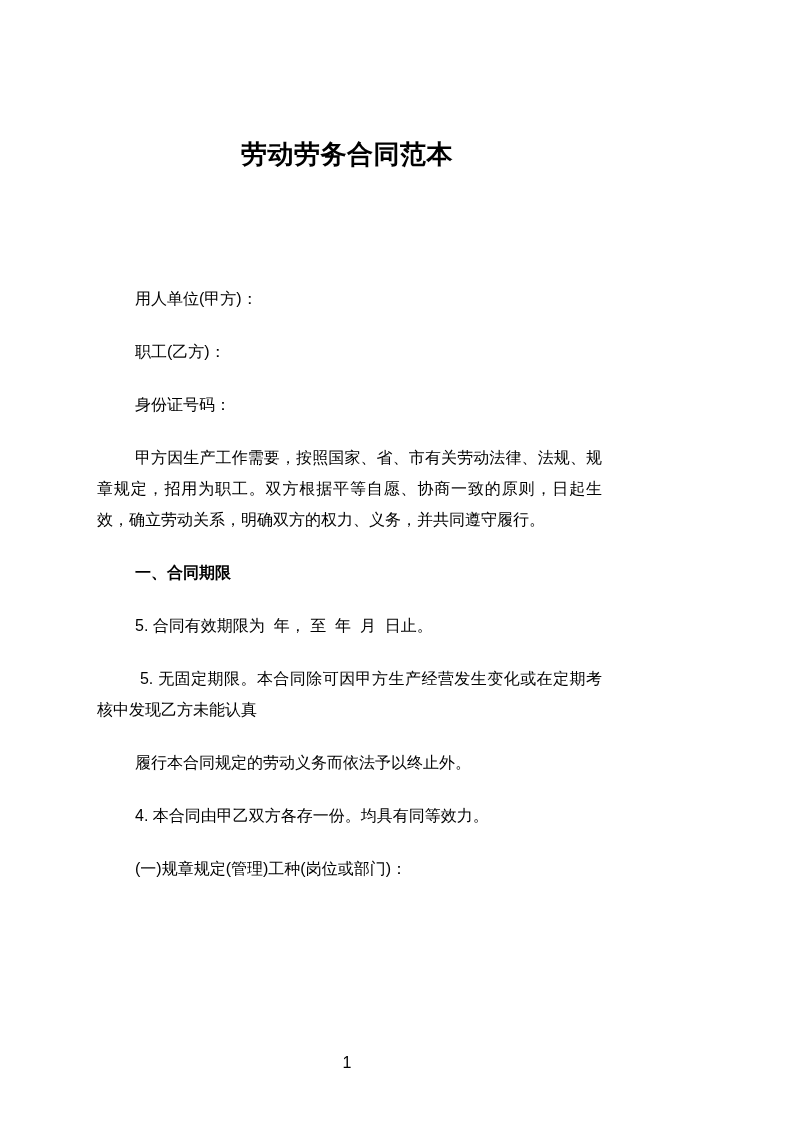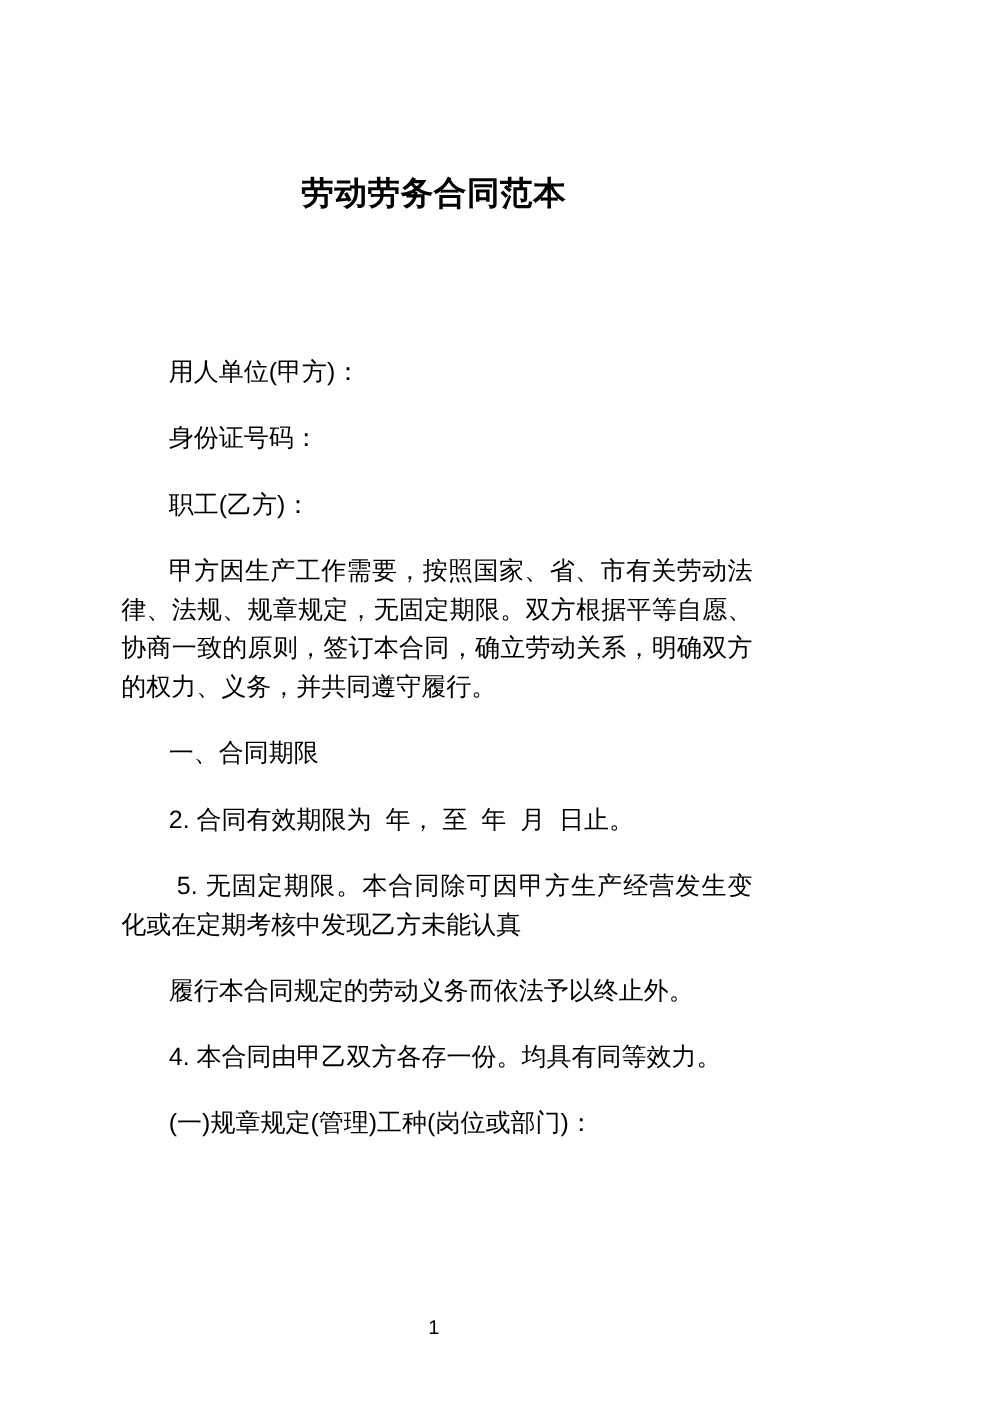--- a/index.html
+++ b/index.html
@@ -23,53 +23,53 @@
     font-size: 26px;
     line-height: 34px;
     font-weight: 700;
     letter-spacing: 0.5px;
   }
   .doc-body {
     margin: 112px 92px 0 97px;
   }
   .doc-body p {
     margin: 0 0 22px 0;
-    font-size: 20px;
+    font-size: 16px;
     line-height: 31px;
     text-indent: 38px;
     text-align: justify;
     white-space: pre-wrap;
     word-break: break-all;
   }
   .doc-body p.section-heading {
-    font-weight: 400;
+    font-weight: 700;
   }
   .page-number {
     position: absolute;
     left: 0;
     bottom: 44px;
     width: 100%;
     text-align: center;
     font-size: 16px;
     line-height: 31px;
   }
 </style>
 </head>
 <body>
 
 <div class="page">
   <h1 class="doc-title">劳动劳务合同范本</h1>
 
   <div class="doc-body">
     <p>用人单位(甲方)：</p>
+    <p>职工(乙方)：</p>
     <p>身份证号码：</p>
-    <p>职工(乙方)：</p>
-    <p>甲方因生产工作需要，按照国家、省、市有关劳动法律、法规、规章规定，无固定期限。双方根据平等自愿、协商一致的原则，签订本合同，确立劳动关系，明确双方的权力、义务，并共同遵守履行。</p>
+    <p>甲方因生产工作需要，按照国家、省、市有关劳动法律、法规、规章规定，招用为职工。双方根据平等自愿、协商一致的原则，日起生效，确立劳动关系，明确双方的权力、义务，并共同遵守履行。</p>
     <p class="section-heading">一、合同期限</p>
-    <p>2. 合同有效期限为  年， 至  年  月  日止。</p>
+    <p>5. 合同有效期限为  年， 至  年  月  日止。</p>
     <p> 5. 无固定期限。本合同除可因甲方生产经营发生变化或在定期考核中发现乙方未能认真</p>
     <p>履行本合同规定的劳动义务而依法予以终止外。</p>
     <p>4. 本合同由甲乙双方各存一份。均具有同等效力。</p>
     <p>(一)规章规定(管理)工种(岗位或部门)：</p>
   </div>
 
   <div class="page-number">1</div>
 </div>
 
 </body></html>

